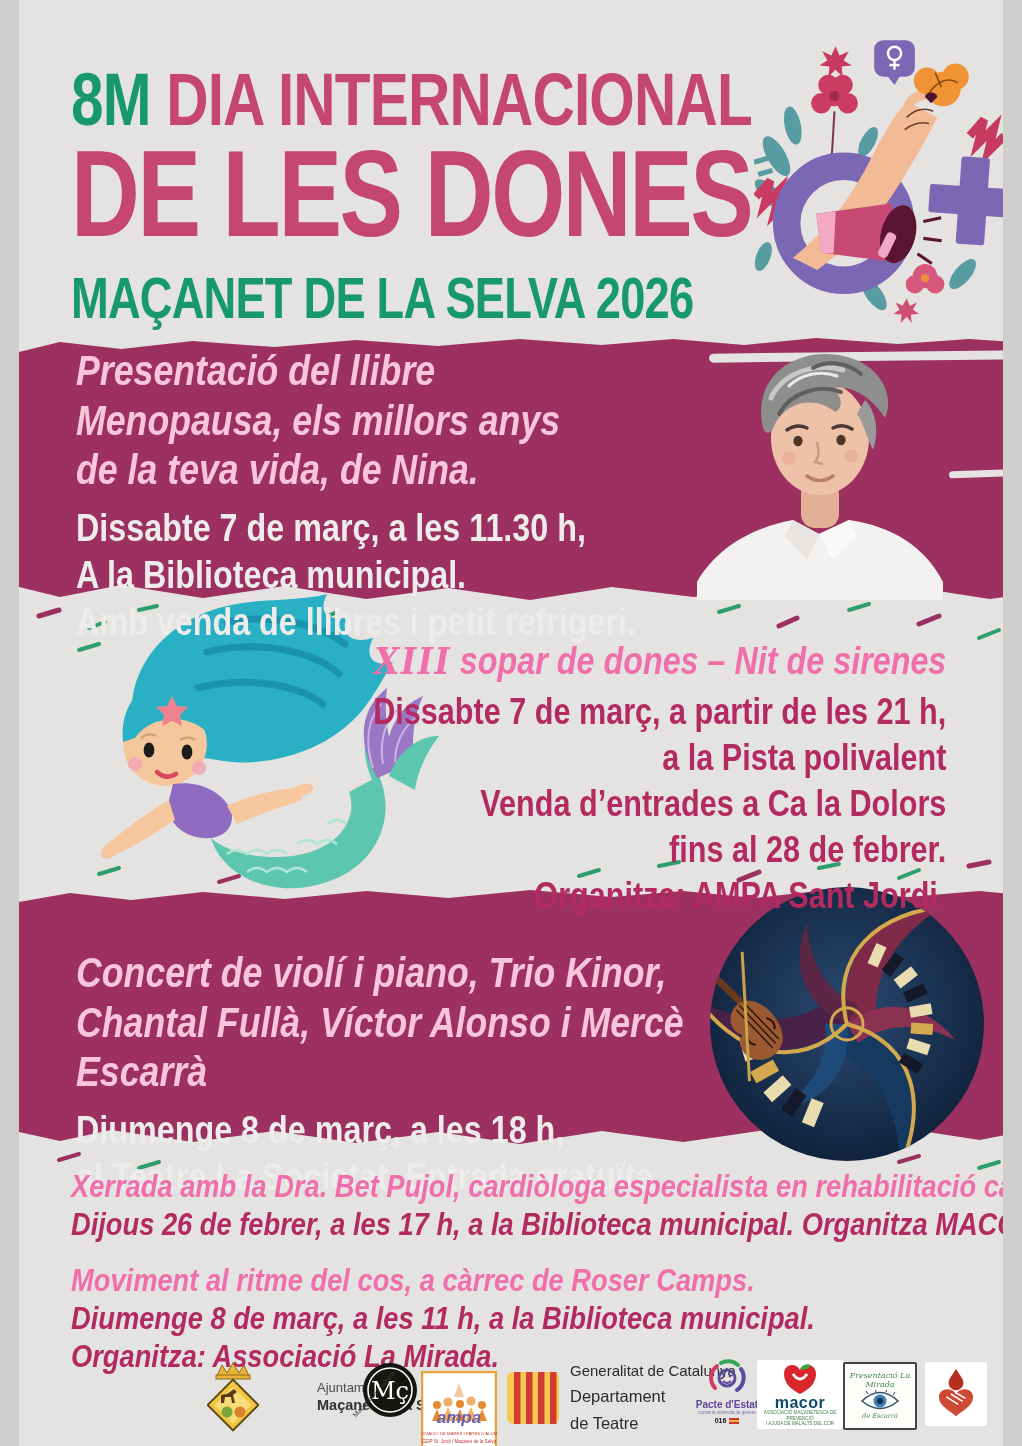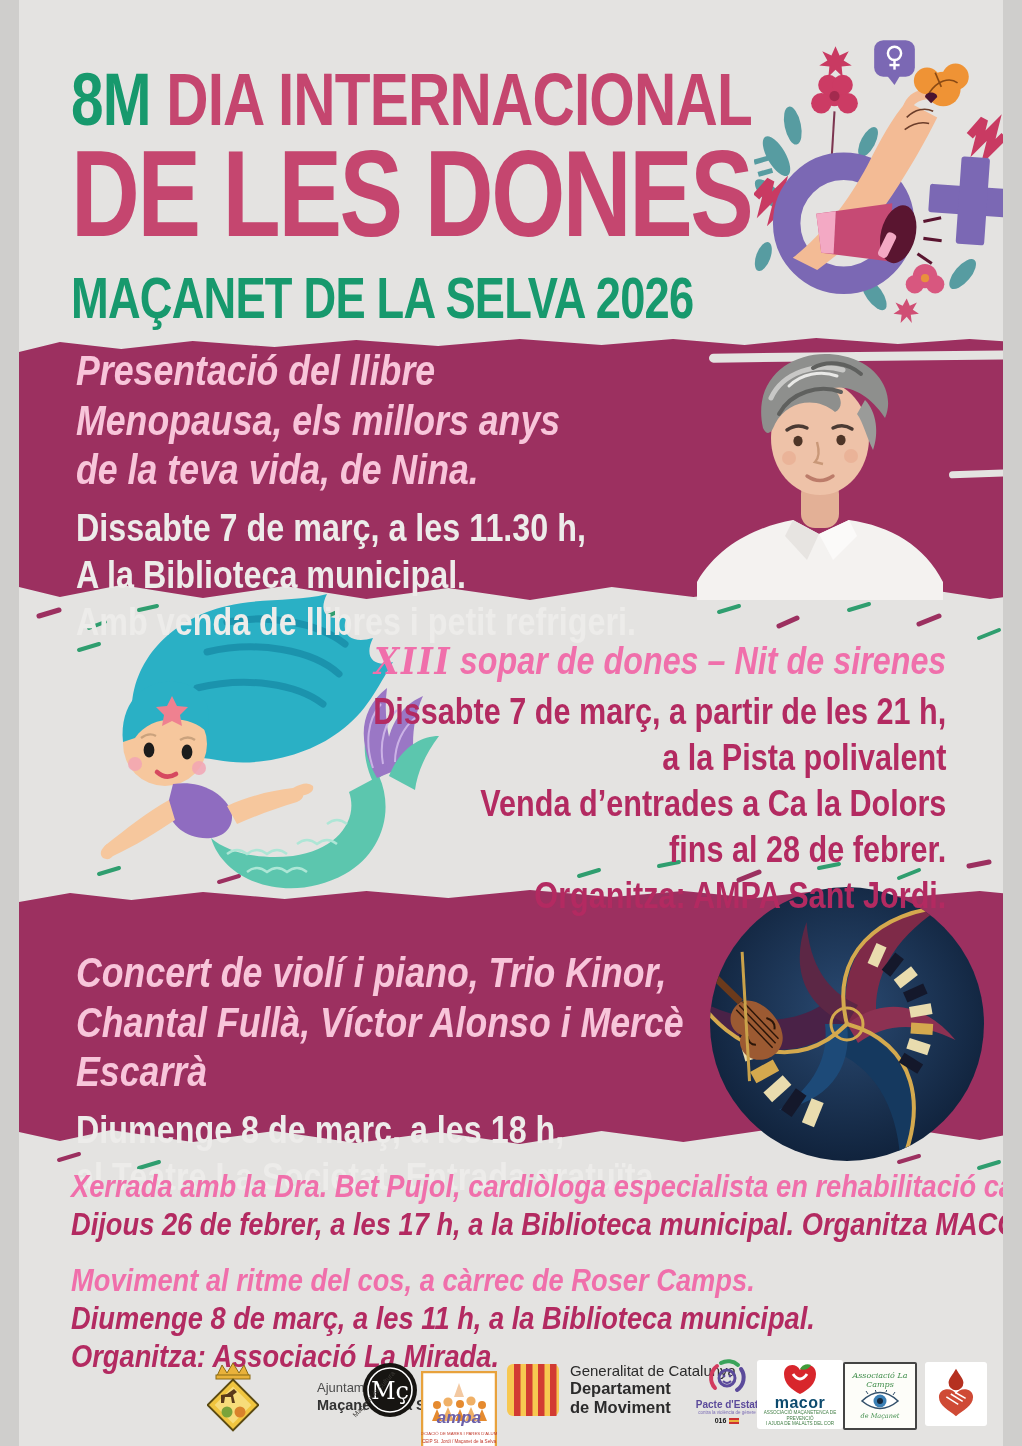--- a/index.html
+++ b/index.html
@@ -56,21 +56,21 @@
   
   .footer{position:absolute;left:0;top:1352px;width:1022px;height:94px;z-index:4;}
   .logo{position:absolute;display:flex;align-items:center;}
   .arms{left:188px;top:8px;gap:48px;}
   .arms-text{margin-left:10px;color:#4c4c4c;font-size:13px;line-height:1.25;}
   .arms-text b{display:block;color:#333;font-size:14.5px;}
   .mc{left:333px;top:6px;width:70px;height:80px;justify-content:center;}
   .ampa{left:402px;top:19px;}
   .gen{left:487px;top:10px;}
   .gen-text{margin-left:10px;color:#2b2b2b;font-size:15px;line-height:1.15;}
-  .gen-text .b{font-weight:bold;font-size:16.5px;}
+  .gen-text .b{font-weight:normal;font-size:16.5px;margin-top:8px;}
   .pacte{left:676px;top:6px;width:64px;flex-direction:column;}
   .pacte-name{color:#5b4a9b;font-weight:bold;font-size:10px;margin-top:1px;}
   .pacte-sub{color:#7a6bb5;font-size:4.5px;}
   .pacte-016{color:#111;font-weight:bold;font-size:7px;margin-top:2px;display:flex;gap:3px;align-items:center;}
   .flagchip{display:inline-block;width:10px;height:6px;background:linear-gradient(#c33 33%,#e9b23a 33% 66%,#c33 66%);}
   .macor{left:738px;top:8px;width:80px;flex-direction:column;background:#fff;padding:2px 3px;border-radius:3px;}
   .macor-name{color:#0c4a6e;font-weight:800;font-size:16px;line-height:0.9;letter-spacing:0.5px;}
   .macor-sub{color:#3f7d43;font-size:4.6px;text-align:center;line-height:1.2;}
   .mirada{left:824px;top:10px;width:70px;height:64px;background:#fdfdf9;border:2px solid #444;border-radius:2px;
           flex-direction:column;justify-content:center;}
@@ -447,21 +447,21 @@
         <g fill="#d23b33">
           <rect x="8" y="1" width="6.5" height="52"></rect>
             <rect x="20" y="1" width="6.5" height="52"></rect>
           <rect x="32" y="1" width="6.5" height="52"></rect>
             <rect x="44" y="1" width="6.5" height="52"></rect>
         </g>
       </svg>
       <div class="gen-text">
         <div>Generalitat de Catalunya</div>
         <div class="b">Departament</div>
-        <div class="b">de Moviment</div>
+        <div class="b">de Teatre</div>
       </div>
     </div>
 
     <div class="logo pacte">
       <svg width="44" height="40" viewBox="0 0 44 40">
         <path d="M10 30 A15 15 0 0 1 12 8" fill="none" stroke="#d23b5e" stroke-width="4" stroke-linecap="round"></path>
         <path d="M16 5 A15 15 0 0 1 33 7" fill="none" stroke="#3aa35a" stroke-width="4" stroke-linecap="round"></path>
         <path d="M36 11 A15 15 0 0 1 32 32" fill="none" stroke="#5b4a9b" stroke-width="4" stroke-linecap="round"></path>
         <circle cx="22" cy="20" r="8" fill="none" stroke="#5b4a9b" stroke-width="3"></circle>
         <circle cx="19" cy="18" r="1.4" fill="#5b4a9b"></circle>
@@ -481,33 +481,33 @@
         <path d="M20 8 C16 0 4 2 4 12 C4 22 12 28 20 32 C28 28 36 22 36 12 C36 2 24 0 20 8 Z" fill="#d8262c"></path>
         <path d="M13 12 q7 10 14 0" fill="none" stroke="#fff" stroke-width="3"></path>
         <path d="M20 7 C22 3 27 1 31 3 C29 7 24 9 20 7 Z" fill="#3f9d3a"></path>
       </svg>
       <div class="macor-name">macor</div>
       <div class="macor-sub">ASSOCIACIÓ MAÇANETENCA DE PREVENCIÓ</div>
       <div class="macor-sub">I AJUDA DE MALALTS DEL COR</div>
     </div>
 
     <div class="logo mirada">
-      <div class="mirada-name">Associació La Camps</div>
+      <div class="mirada-name">Presentació La Mirada</div>
       <svg width="44" height="22" viewBox="0 0 44 22">
         <path d="M4 11 Q22 -6 40 11 Q22 26 4 11 Z" fill="#fff" stroke="#33506b" stroke-width="1.6"></path>
         <circle cx="22" cy="11" r="6.5" fill="#3a7fb5"></circle>
           <circle cx="22" cy="11" r="3" fill="#16283c"></circle>
         <g stroke="#33506b" stroke-width="1">
           <line x1="10" y1="4" x2="8" y2="1"></line>
             <line x1="18" y1="2" x2="17" y2="-1"></line>
           <line x1="28" y1="2" x2="29" y2="-1"></line>
             <line x1="35" y1="5" x2="37" y2="2"></line>
         </g>
       </svg>
-      <div class="mirada-sub">de Maçanet</div>
+      <div class="mirada-sub">de Escarrà</div>
     </div>
 
     <div class="logo bloodlogo">
       <svg width="46" height="54" viewBox="0 0 62 72">
         <path d="M31 2 C36 11 41 15 41 21 a10 10 0 1 1 -20 0 C21 15 26 11 31 2 Z" fill="#b5301f"></path>
         <path d="M31 36 C26 26 8 28 8 40 C8 52 22 58 31 66 C40 58 54 52 54 40 C54 28 36 26 31 36 Z" fill="#cf4a35"></path>
         <g stroke="#fff" stroke-width="2">
           <line x1="18" y1="40" x2="34" y2="50"></line>
             <line x1="24" y1="36" x2="40" y2="46"></line>
           <line x1="30" y1="34" x2="44" y2="42"></line>

